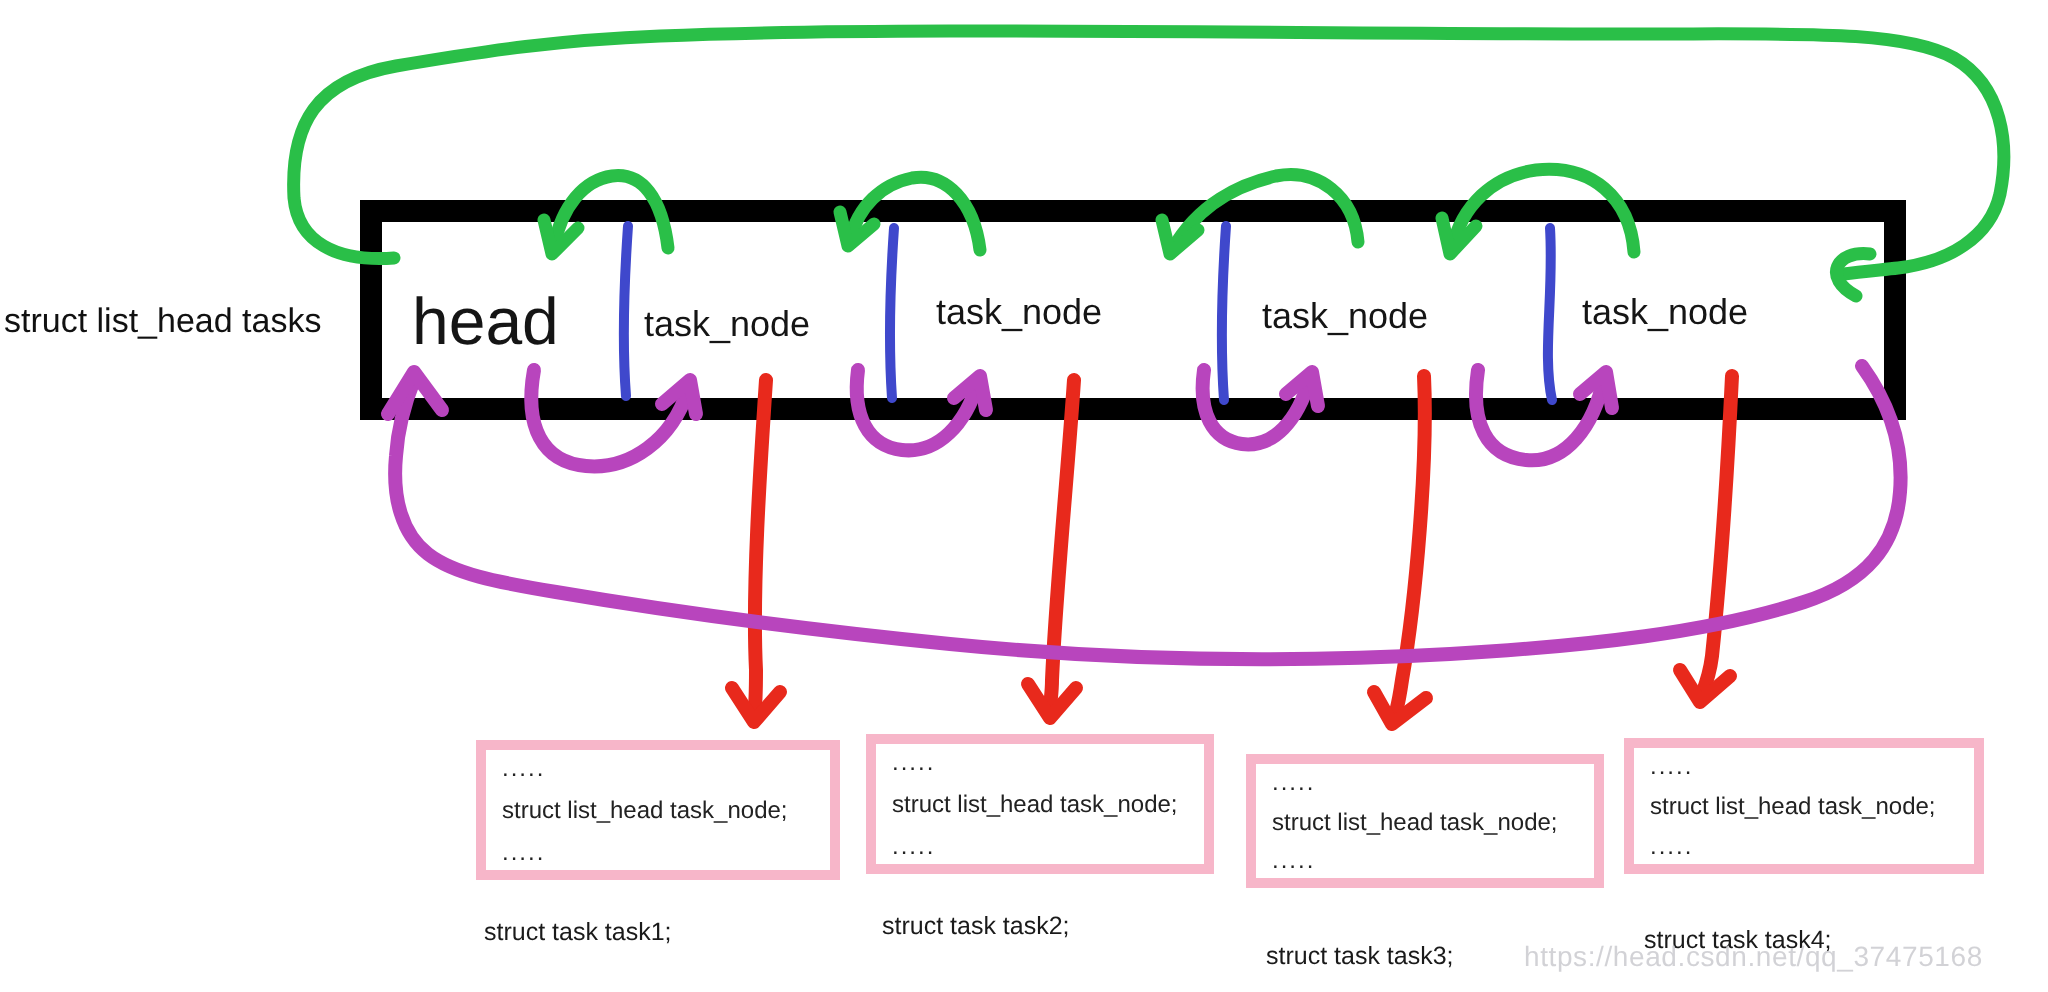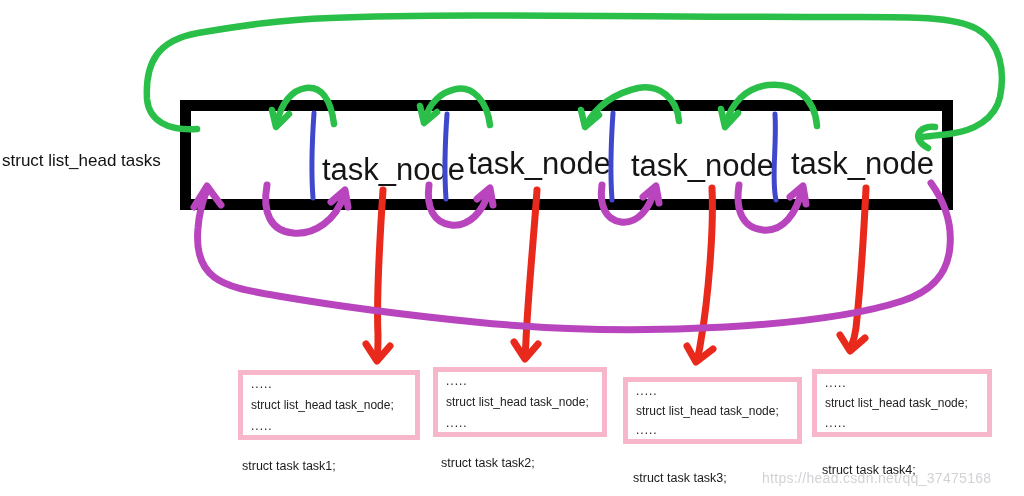--- a/index.html
+++ b/index.html
@@ -12,21 +12,21 @@
     position:absolute;left:180px;top:100px;width:773px;height:110px;
     border:11px solid #000;box-sizing:border-box;background:#fff;z-index:1;
   }
   .left-label{
     position:absolute;left:2px;top:151px;font-size:17px;color:#111;z-index:2;white-space:nowrap;
   }
   .head-label{
     position:absolute;left:206px;top:142px;font-size:33px;color:#151515;z-index:2;white-space:nowrap;
   }
   .node-label{
-    position:absolute;font-size:31px;color:#151515;z-index:2;white-space:nowrap;
+    position:absolute;font-size:18px;color:#151515;z-index:2;white-space:nowrap;
   }
   .pink-box{
     position:absolute;border:5px solid #f7b6c9;background:#fff;box-sizing:border-box;
     display:flex;flex-direction:column;justify-content:space-between;
     padding:5px 8px;z-index:2;
   }
   .pink-box .code-line{font-size:12px;color:#222;white-space:nowrap;}
   .pink-box .dots{font-size:12px;color:#222;letter-spacing:1px;line-height:8px;}
   .caption{
     position:absolute;font-size:12.5px;color:#1a1a1a;z-index:2;white-space:nowrap;
@@ -37,20 +37,21 @@
   }
 </style>
 </head>
 <body>
 
 <div class="canvas">
 
   <div class="main-box"></div>
 
   <div class="left-label">struct list_head tasks</div>
+  <div class="head-label">head</div>
   <div class="node-label" style="left:322px;top:152px;">task_node</div>
   <div class="node-label" style="left:468px;top:146px;">task_node</div>
   <div class="node-label" style="left:631px;top:148px;">task_node</div>
   <div class="node-label" style="left:791px;top:146px;">task_node</div>
 
   <div class="pink-box" style="left:238px;top:370px;width:182px;height:70px;">
     <div class="dots">.....</div>
     <div class="code-line">struct list_head task_node;</div>
     <div class="dots">.....</div>
   </div>

